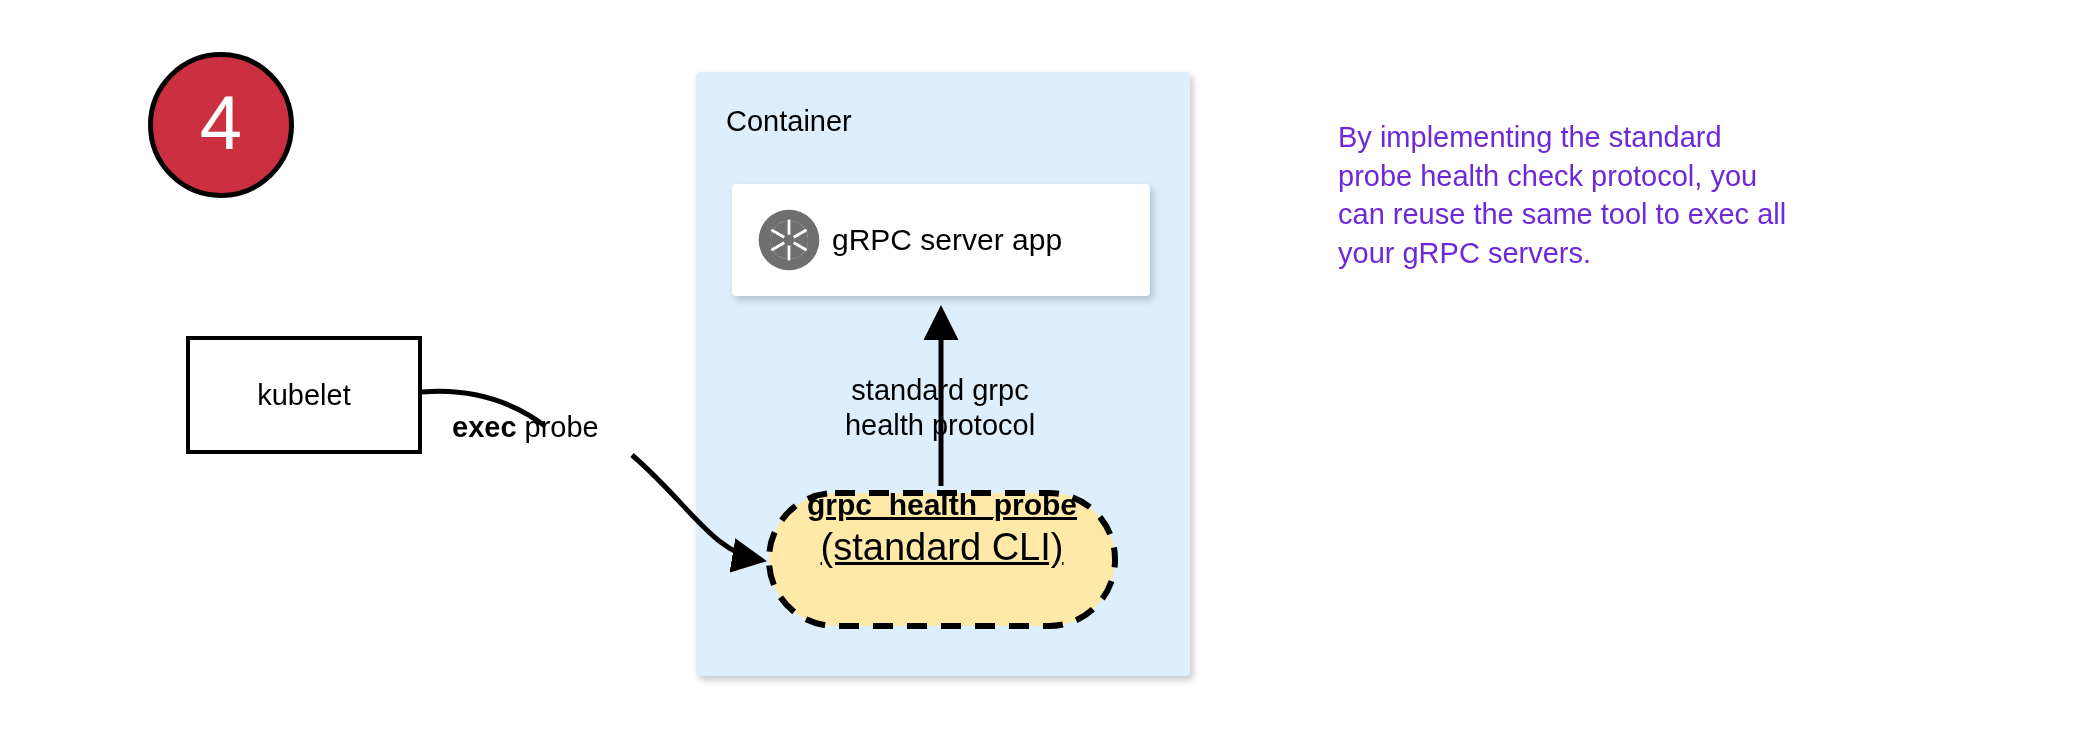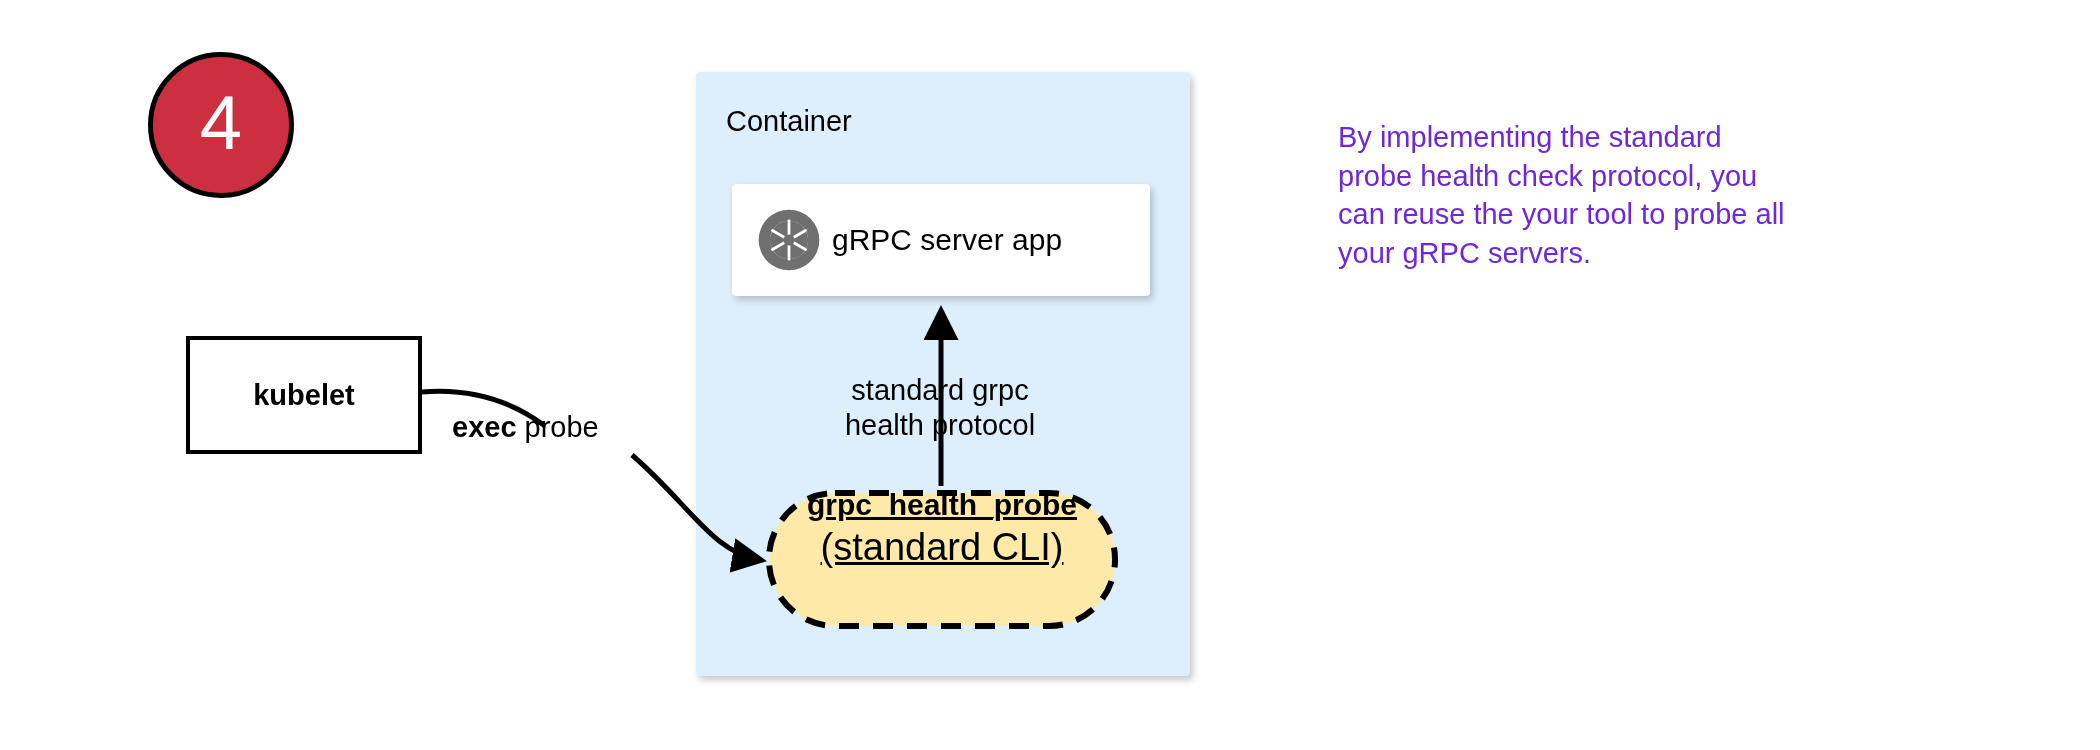--- a/index.html
+++ b/index.html
@@ -54,21 +54,20 @@
     left: 186px;
     top: 336px;
     width: 236px;
     height: 118px;
     background: #ffffff;
     border: 4px solid #000000;
     box-sizing: border-box;
     display: flex;
     align-items: center;
     justify-content: center;
-    font-weight: bold;
   }
   .kubelet-label {
     font-size: 29px;
     color: #000000;
   }
 
   
   .container-panel {
     position: absolute;
     left: 696px;
@@ -260,21 +259,21 @@
     </div>
   </div>
 
   <div class="exec-label">
     <b>exec</b><span> probe</span>
   </div>
 
   <div class="side-note">
     <span>By implementing the standard</span>
     <span>probe health check protocol, you</span>
-    <span>can reuse the your tool to probe all</span>
+    <span>can reuse the same tool to exec all</span>
     <span>your gRPC servers.</span>
   </div>
 
   <svg id="arrow-layer" viewBox="0 0 2100 750">
     <defs>
       <marker id="head" markerWidth="7" markerHeight="7" refX="5.6" refY="3.5" orient="auto" markerUnits="strokeWidth">
         <path d="M0,0 L7,3.5 L0,7 Z" fill="#000000"></path>
       </marker>
     </defs>
 

